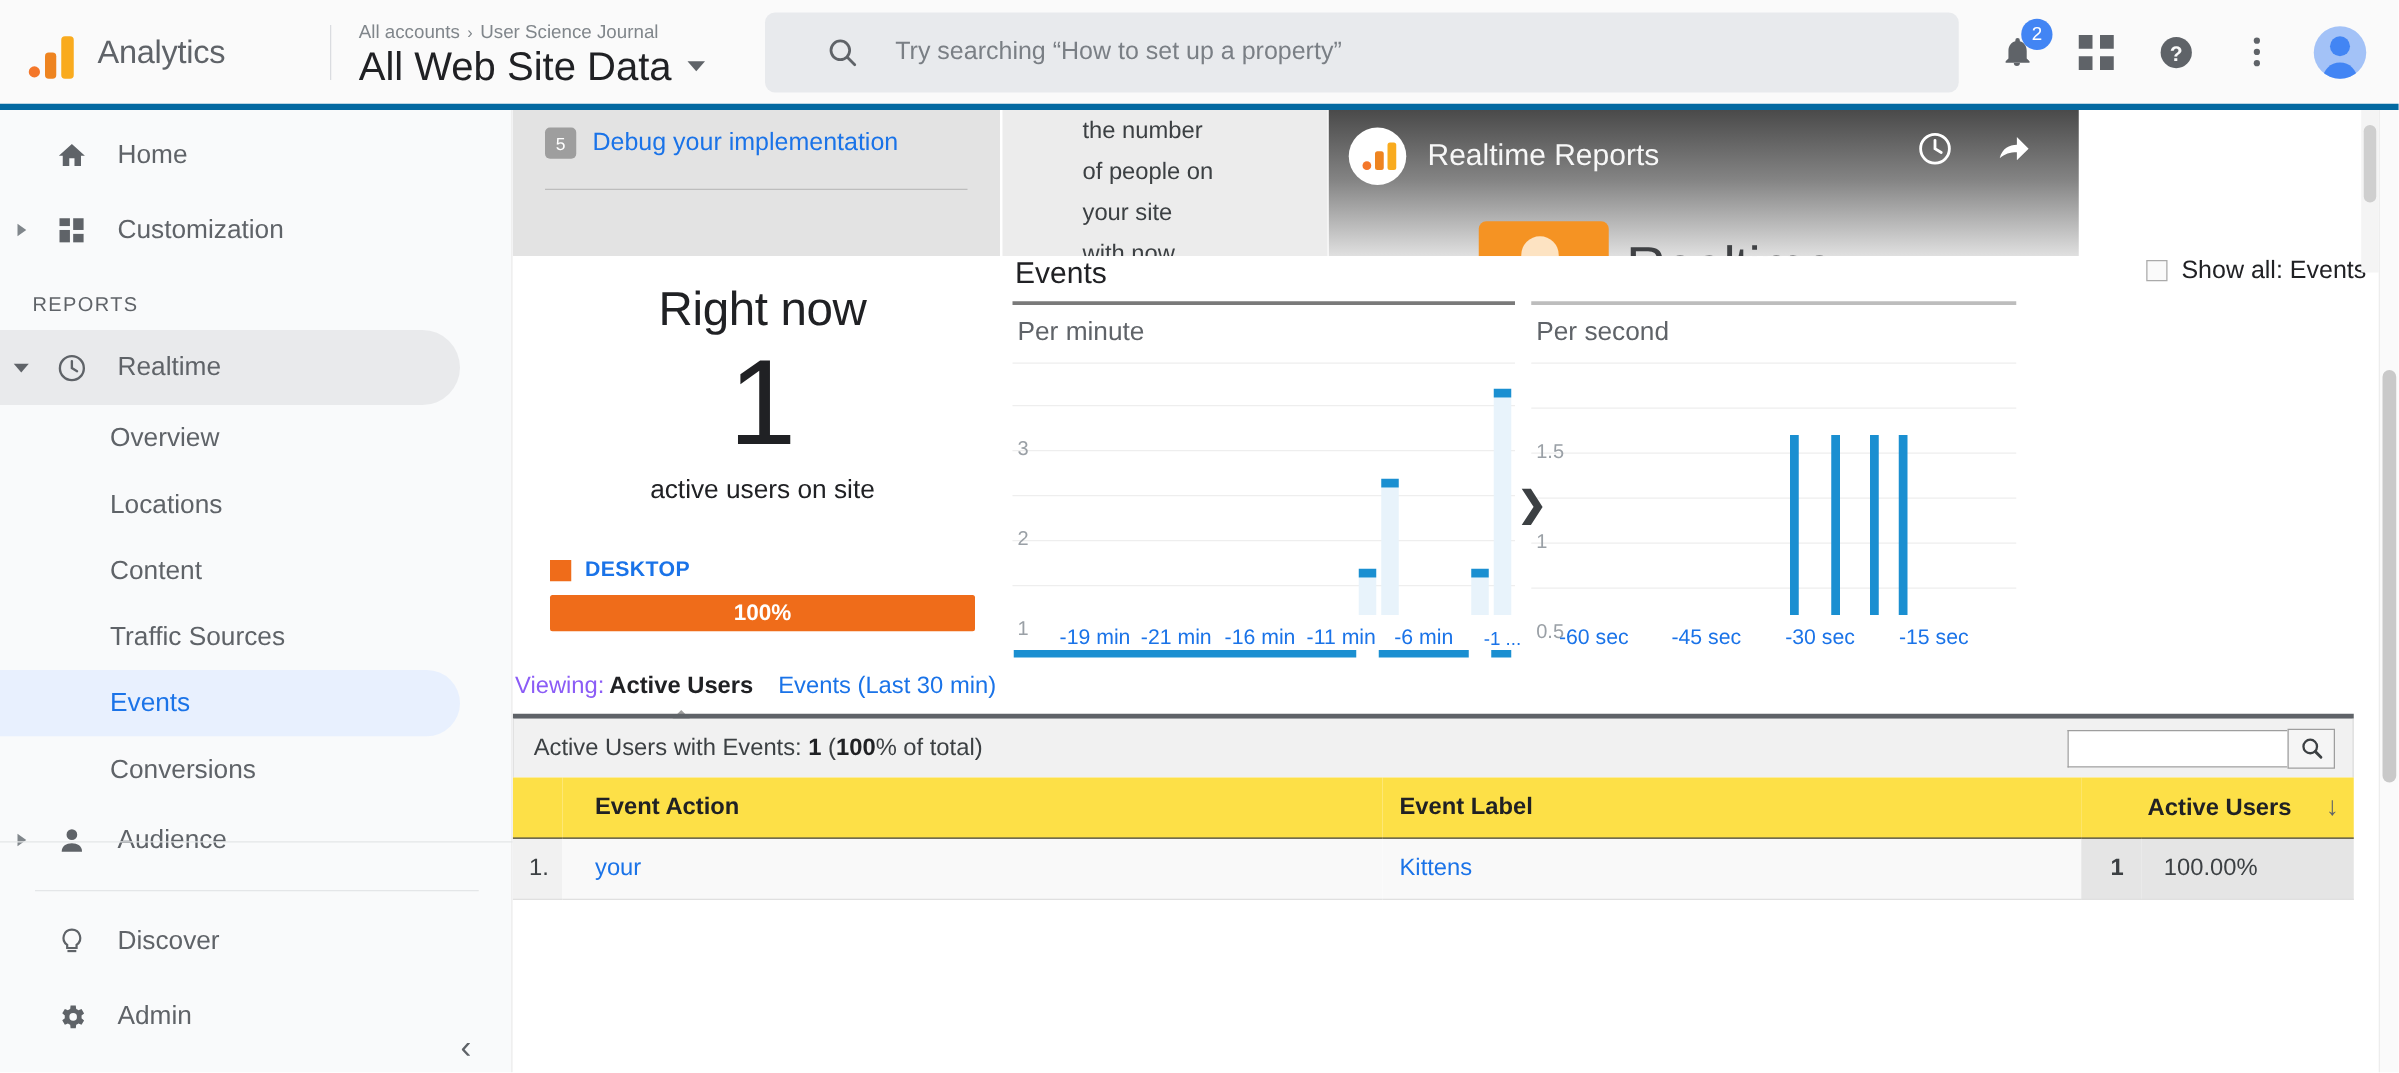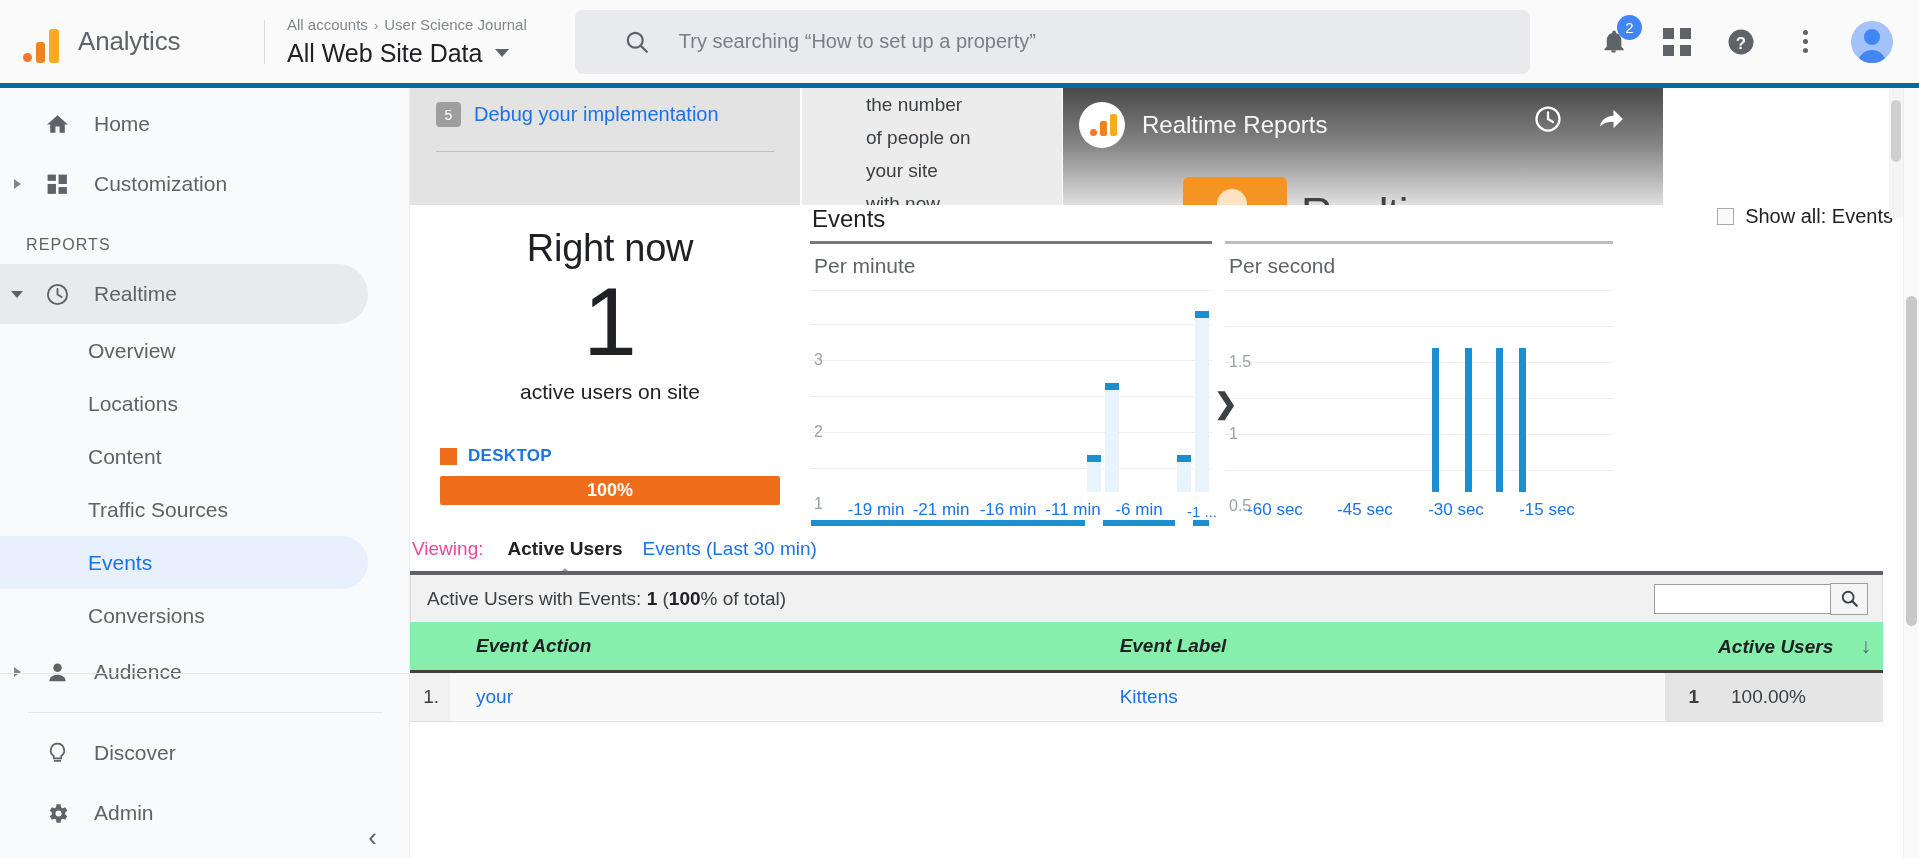--- a/index.html
+++ b/index.html
@@ -25,21 +25,21 @@
   .ga-logo i { position: absolute; bottom: 0; display: block; border-radius: 3px; }
   .ga-logo .b1 { left: 1px;  width: 9px;  height: 9px;  background: #f4772a; border-radius: 50%; bottom:1px;}
   .ga-logo .b2 { left: 14px; width: 9px;  height: 21px; background: #ee8420; }
   .ga-logo .b3 { left: 27px; width: 10px; height: 34px; background: #f9ab1e; }
   .brand { font-size: 26px; color: #5f6368; letter-spacing: -0.2px; font-weight: 400; }
   .vdiv { width: 1px; height: 44px; background: #dadce0; margin: 0 22px 0 16px; }
   .acct-block { padding-top: 2px; }
   .breadcrumb { font-size: 15px; color: #80868b; white-space: nowrap; line-height: 20px; }
   .breadcrumb .sep { margin: 0 6px; font-size: 13px; }
   .prop-title {
-    font-size: 25px; color: #202124; font-weight: 400;
+    font-size: 32px; color: #202124; font-weight: 400;
     display: flex; align-items: center; line-height: 34px;
   }
   .caret-dn {
     display: inline-block; margin-left: 13px; width: 0; height: 0;
     border-left: 7px solid transparent; border-right: 7px solid transparent;
     border-top: 8px solid #5f6368;
   }
   .searchbar {
     margin-left: 48px; height: 64px; width: 955px;
     background: #e8eaed; border-radius: 8px;
@@ -207,21 +207,21 @@
   .chevron-right {
     position: absolute; left: 404px; top: 146px; font-size: 28px; color: #3c4043;
     font-weight: bold; cursor: pointer; z-index: 5;
   }
 
   
   .viewing-row {
     height: 44px; display: flex; align-items: center; padding-left: 2px; font-size: 19px;
     position: relative; background: #fff;
   }
-  .viewing-lbl { color: #ec4899; margin-right: 24px; }
+  .viewing-lbl { color: #8b5cf6; margin-right: 4px; }
   .viewing-tab { color: #1a73e8; cursor: pointer; margin-right: 20px; }
   .viewing-tab.sel { color: #202124; font-weight: bold; cursor: default; position: relative; }
   .tab-arrow {
     position: absolute; left: 50%; bottom: -17px; transform: translateX(-50%);
     width: 0; height: 0; border-left: 9px solid transparent; border-right: 9px solid transparent;
     border-bottom: 9px solid #9e9e9e;
   }
 
   
   .tbl-wrap { position: relative; width: 1473px; }
@@ -238,21 +238,21 @@
     outline: none; background: #fff; font-size: 15px; padding: 0 6px;
     font-family: "Liberation Sans", sans-serif;
   }
   .tbl-search button {
     width: 38px; height: 32px; border: 1px solid #9e9e9e; background: #f5f5f5;
     cursor: pointer; display: flex; align-items: center; justify-content: center;
   }
   table.evt { width: 100%; border-collapse: collapse; font-size: 19px; }
   table.evt th {
     font-size: 19px; color: #202124; font-weight: bold; text-align: left;
-    padding: 12px 0 12px 0; border-bottom: 3px solid #404040; background: #86efac; font-style: italic;
+    padding: 12px 0 12px 0; border-bottom: 1px solid #404040; background: #fde047;
   }
   table.evt td { padding: 13px 0; border-bottom: 1px solid #e0e0e0; color: #3c4043; }
   .col-idx { width: 40px; text-align: right !important; padding-right: 11px !important; color: #5f6368; background: #f5f5f5;}
   .col-act { padding-left: 26px !important; }
   .col-lbl { padding-left: 14px !important; }
   .col-au { width: 48px; text-align: right !important; padding-right: 14px !important; background: #e9e9e9; font-weight: bold; color: #202124;}
   .col-pct { width: 170px; padding-left: 18px !important; background: #e9e9e9; }
   th.col-au-h { text-align: right !important; }
   .sort-arrow { margin-left: 22px; margin-right: 12px; font-size: 21px; color: #5f6368; }
   .lnk { color: #1a73e8; cursor: pointer; }

